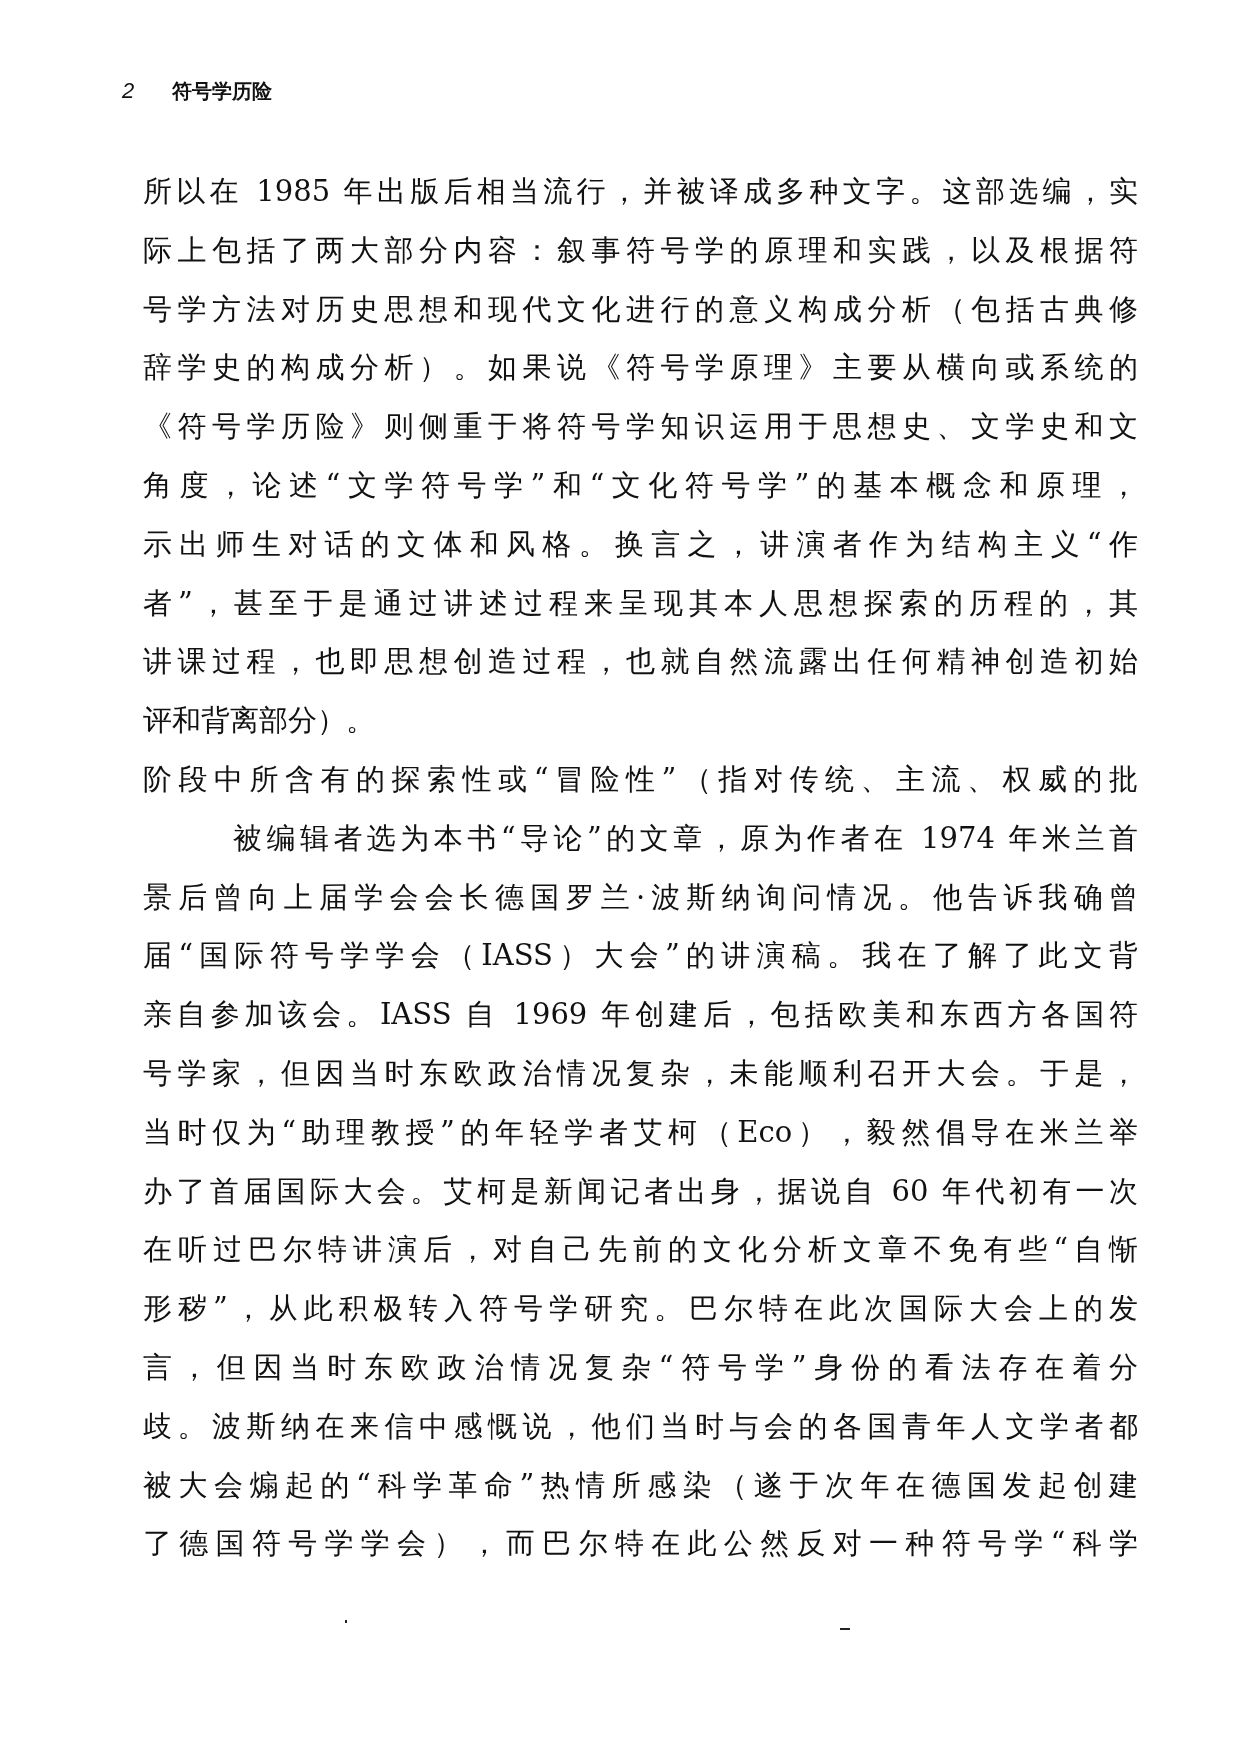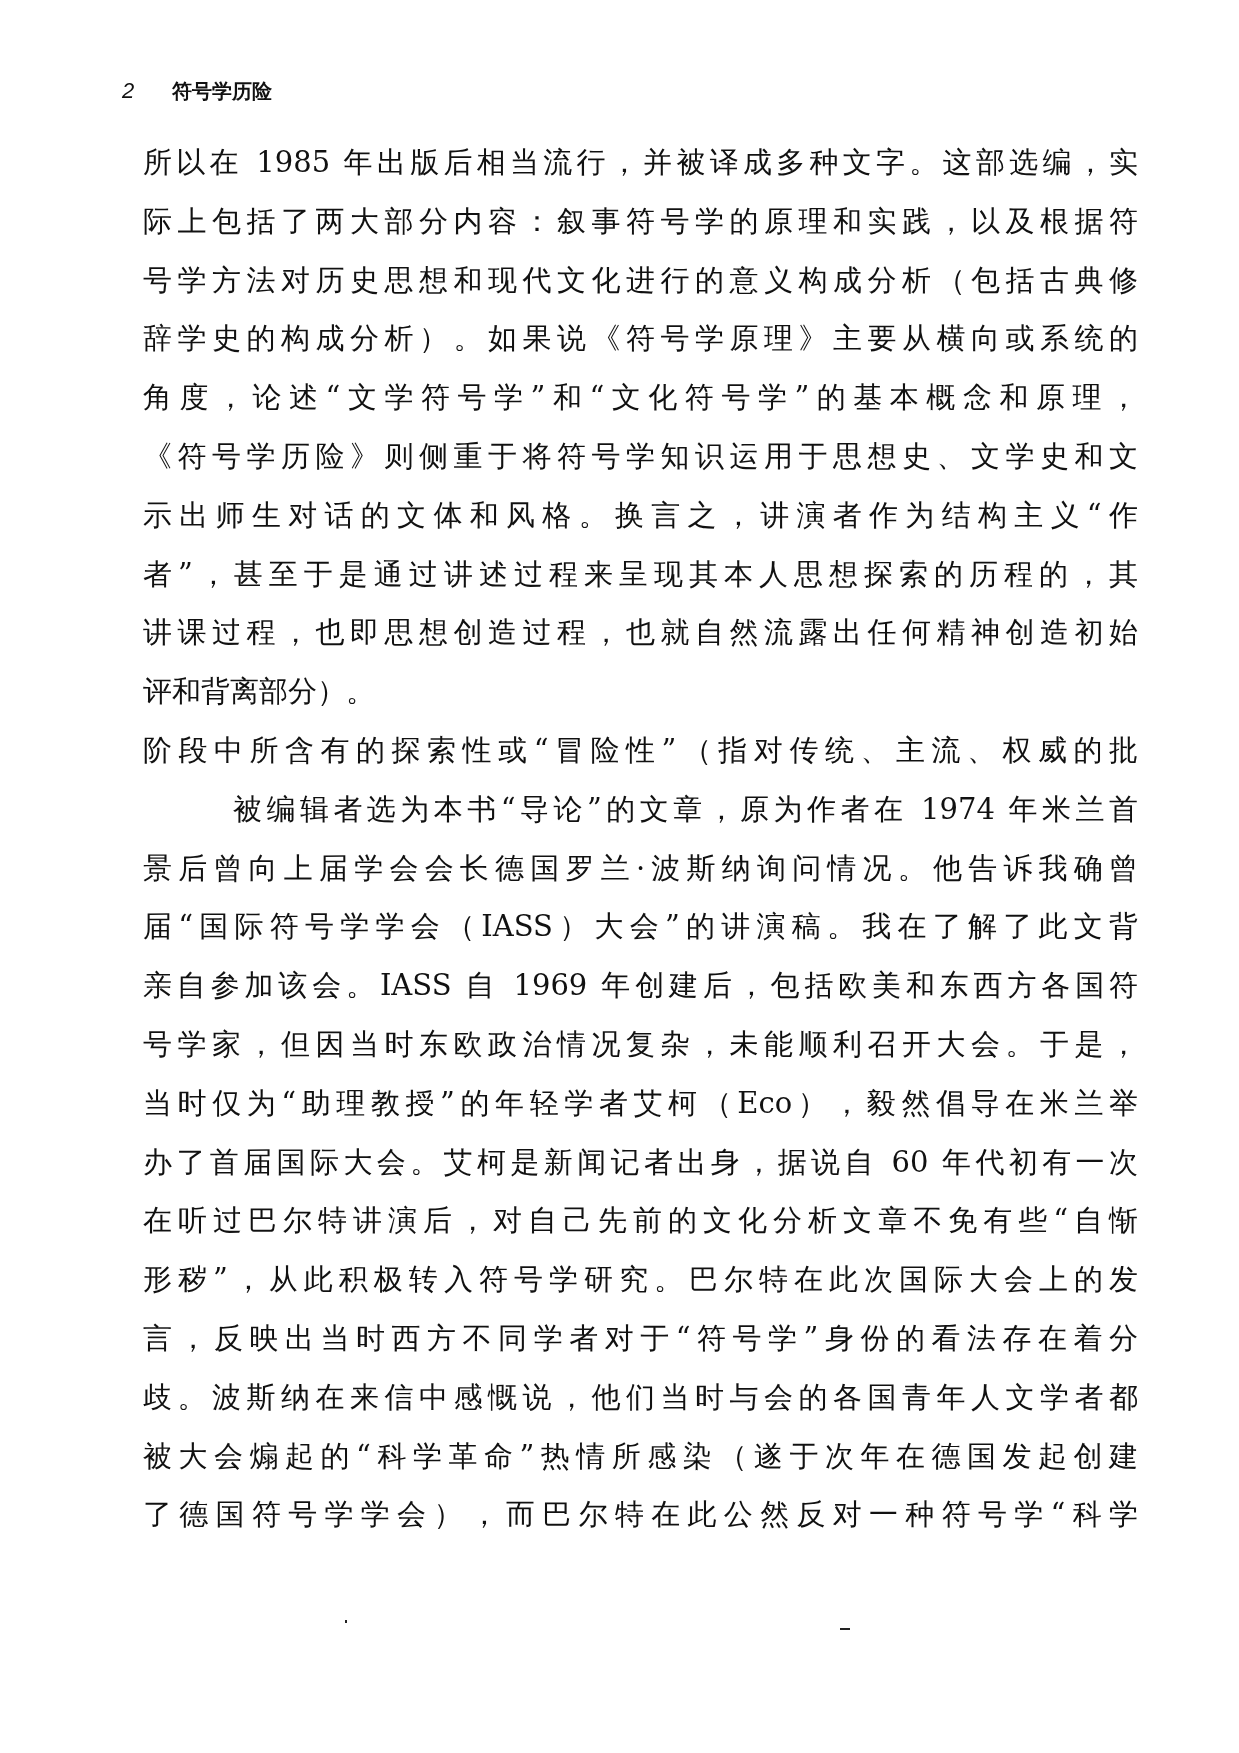--- a/index.html
+++ b/index.html
@@ -1,20 +1,20 @@
 <!DOCTYPE html>
 <html><head>
 <meta charset="utf-8">
 <style>
   html, body { margin: 0; padding: 0; background: #ffffff; }
   body { width: 1239px; height: 1753px; position: relative; overflow: hidden; color: #111; }
   .page-header { position: absolute; left: 122px; top: 76px; height: 30px; display: flex; align-items: center; }
   .page-number { font-family: "Liberation Sans", sans-serif; font-style: italic; font-size: 22px; width: 50px; }
   .running-title { font-family: Liberation Serif, serif; font-weight: bold; font-size: 20px; letter-spacing: 0px; text-align: right; }
-  .body-text { position: absolute; left: 143px; top: 133px; width: 995px; }
+  .body-text { position: absolute; left: 143px; top: 162px; width: 995px; }
   .line {
     font-family: "DejaVu Serif", serif;
     font-size: 29px;
     height: 58.8px;
     line-height: 58.8px;
     white-space: nowrap;
     text-align: justify;
     text-align-last: justify;
   }
   .line.last { text-align-last: left; }
@@ -28,39 +28,39 @@
   <span class="page-number">2</span>
   <span class="running-title">符号学历险</span>
 </div>
 
 <div class="body-text">
   <div>
     <div class="line">所以在 1985 年出版后相当流行，并被译成多种文字。这部选编，实</div>
     <div class="line">际上包括了两大部分内容：叙事符号学的原理和实践，以及根据符</div>
     <div class="line">号学方法对历史思想和现代文化进行的意义构成分析（包括古典修</div>
     <div class="line">辞学史的构成分析）。如果说《符号学原理》主要从横向或系统的</div>
+    <div class="line">《符号学历险》则侧重于将符号学知识运用于思想史、文学史和文</div>
     <div class="line">角度，论述“文学符号学”和“文化符号学”的基本概念和原理，</div>
-    <div class="line">《符号学历险》则侧重于将符号学知识运用于思想史、文学史和文</div>
     <div class="line">示出师生对话的文体和风格。换言之，讲演者作为结构主义“作</div>
     <div class="line">者”，甚至于是通过讲述过程来呈现其本人思想探索的历程的，其</div>
     <div class="line">讲课过程，也即思想创造过程，也就自然流露出任何精神创造初始</div>
     <div class="line last">评和背离部分）。</div>
     <div class="line">阶段中所含有的探索性或“冒险性”（指对传统、主流、权威的批</div>
   </div>
   <div>
     <div class="line indent">被编辑者选为本书“导论”的文章，原为作者在 1974 年米兰首</div>
     <div class="line">景后曾向上届学会会长德国罗兰·波斯纳询问情况。他告诉我确曾</div>
     <div class="line">届“国际符号学学会（IASS）大会”的讲演稿。我在了解了此文背</div>
     <div class="line">亲自参加该会。IASS 自 1969 年创建后，包括欧美和东西方各国符</div>
     <div class="line">号学家，但因当时东欧政治情况复杂，未能顺利召开大会。于是，</div>
     <div class="line">当时仅为“助理教授”的年轻学者艾柯（Eco），毅然倡导在米兰举</div>
     <div class="line">办了首届国际大会。艾柯是新闻记者出身，据说自 60 年代初有一次</div>
     <div class="line">在听过巴尔特讲演后，对自己先前的文化分析文章不免有些“自惭</div>
     <div class="line">形秽”，从此积极转入符号学研究。巴尔特在此次国际大会上的发</div>
-    <div class="line">言，反映出当时西方不同学者对于“符号学”身份的看法存在着分</div>
+    <div class="line">言，但因当时东欧政治情况复杂“符号学”身份的看法存在着分</div>
     <div class="line">歧。波斯纳在来信中感慨说，他们当时与会的各国青年人文学者都</div>
     <div class="line">被大会煽起的“科学革命”热情所感染（遂于次年在德国发起创建</div>
     <div class="line">了德国符号学学会），而巴尔特在此公然反对一种符号学“科学</div>
   </div>
 </div>
 
 <div class="speck" style="left:345px; top:1620px; width:2px; height:3px;"></div>
 <div class="speck" style="left:840px; top:1628px; width:10px; height:2px;"></div>
 
 </body></html>

